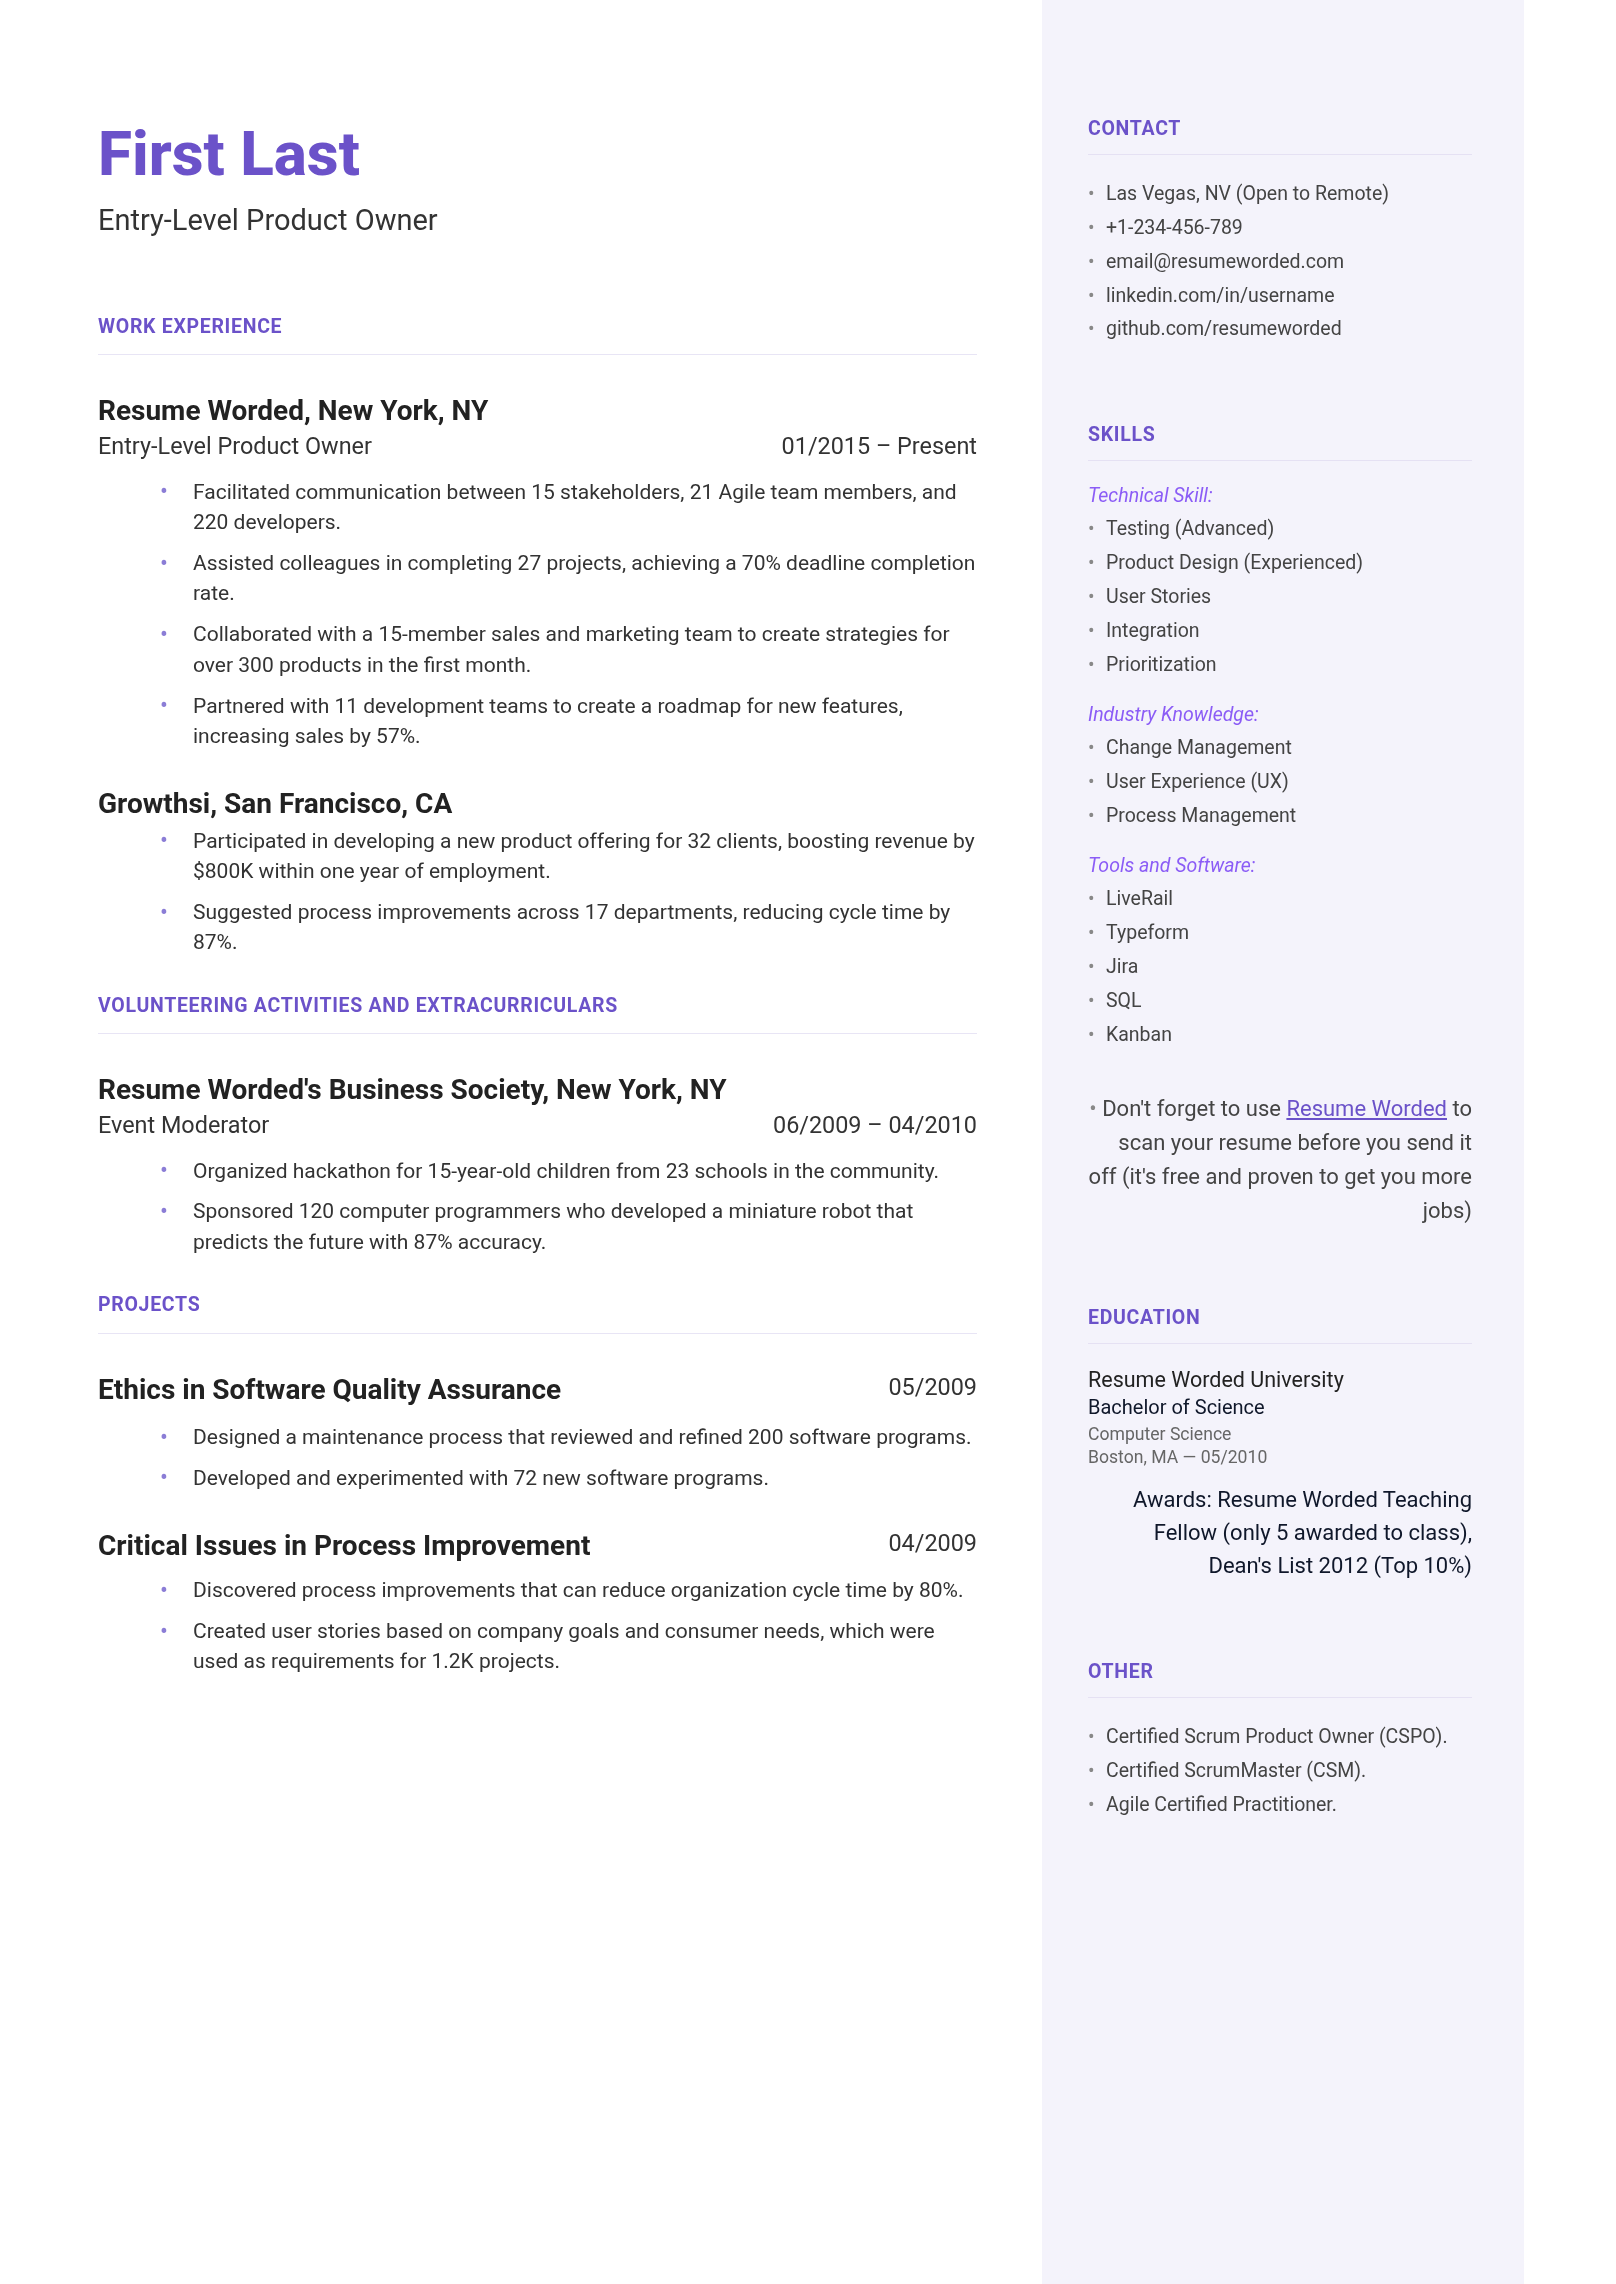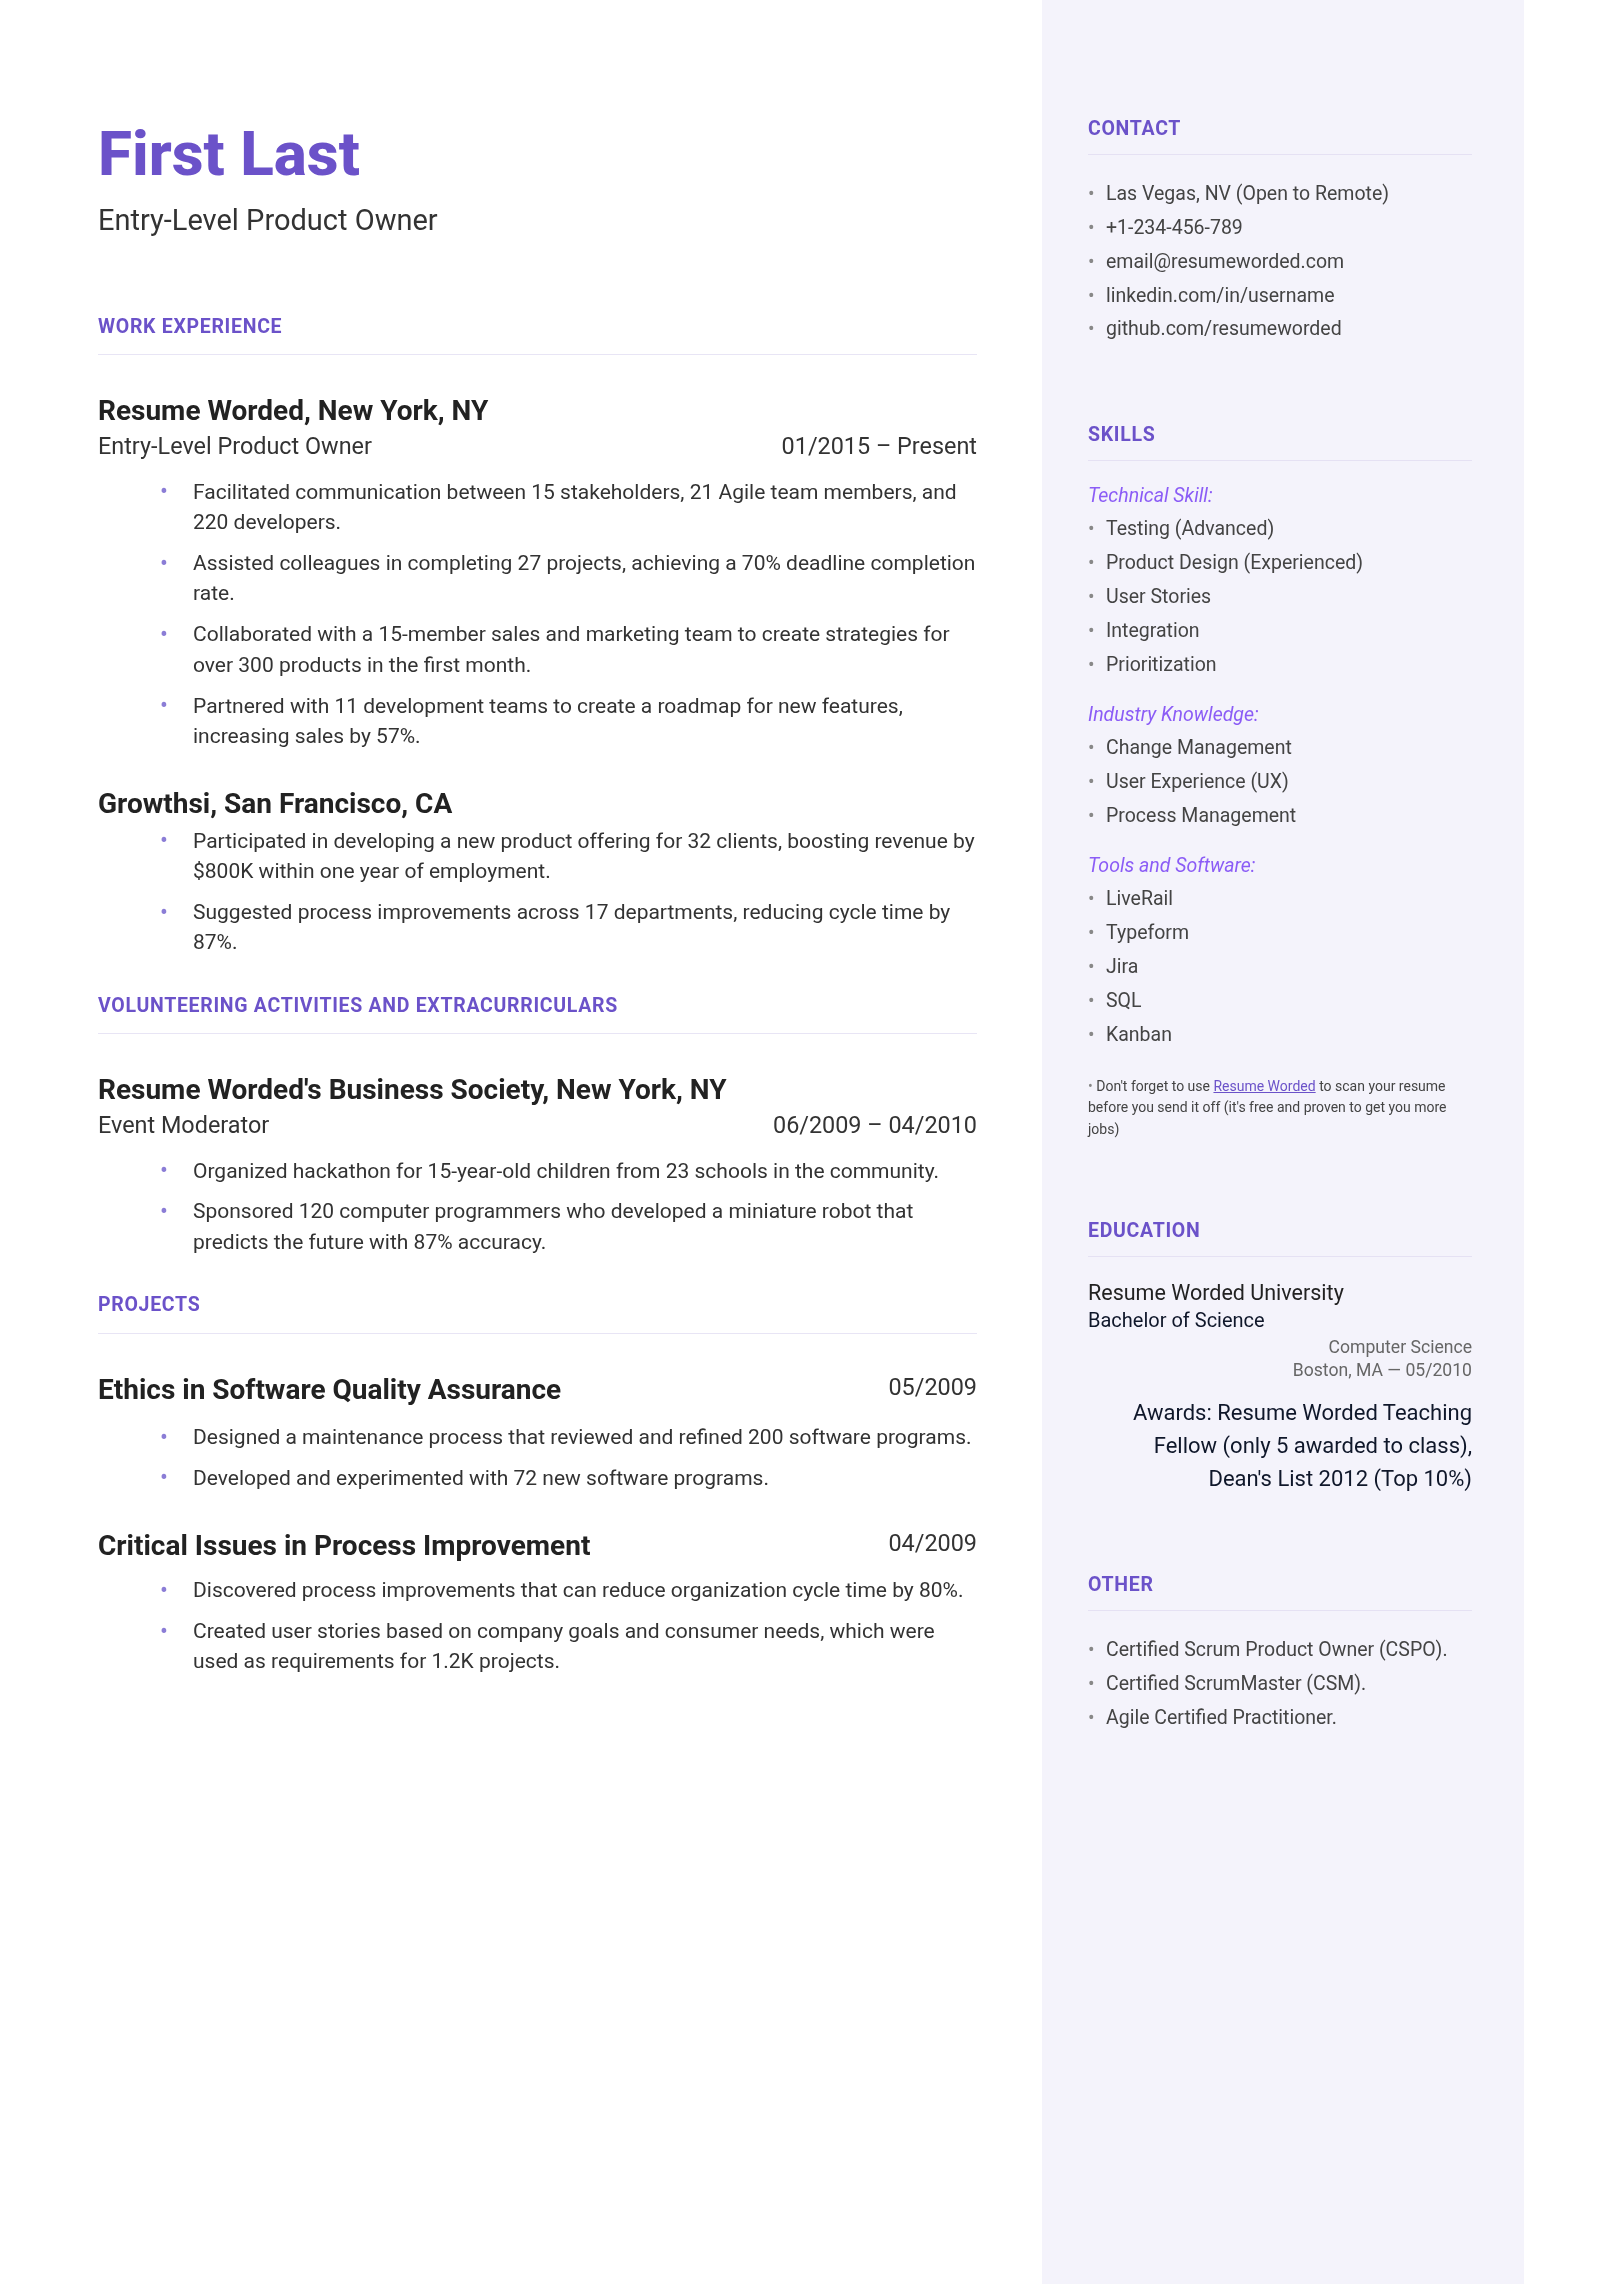--- a/index.html
+++ b/index.html
@@ -102,29 +102,30 @@
 }
 .side-block { margin-bottom: 78px; }
 .side-subhead {
   font-style: italic;
   font-size: 19.5px;
   color: #8b5cf6;
   margin: 23px 0 6.5px 0;
 }
 .side-subhead:first-of-type { margin-top: 0; }
 .tip-text {
-  font-size: 14px;
+  font-size: 22px;
   line-height: 1.55;
   color: #444;
-  margin-top: 26px;
+  margin-top: 42px;
+  text-align: right;
 }
 .tip-text .link { color: #6b52c9; text-decoration: underline; }
 .edu-school { font-size: 21.5px; font-weight: 400; color: #222; margin-bottom: 2.6px; }
 .edu-degree { font-size: 20px; color: #0f172a; margin-bottom: 5.2px; }
-.edu-meta { font-size: 17.6px; color: #666; margin-bottom: 2.6px; text-align: right; }
+.edu-meta { font-size: 17.6px; color: #666; margin-bottom: 2.6px; }
 .edu-awards { font-size: 22px; color: #0f172a; line-height: 1.5; margin-top: 16.3px; text-align: right; }
 </style>
 </head>
 <body>
 
 <div class="main">
   <h1 class="name">First Last</h1>
   <div class="title">Entry-Level Product Owner</div>
 
   <div class="section-header">WORK EXPERIENCE</div>

